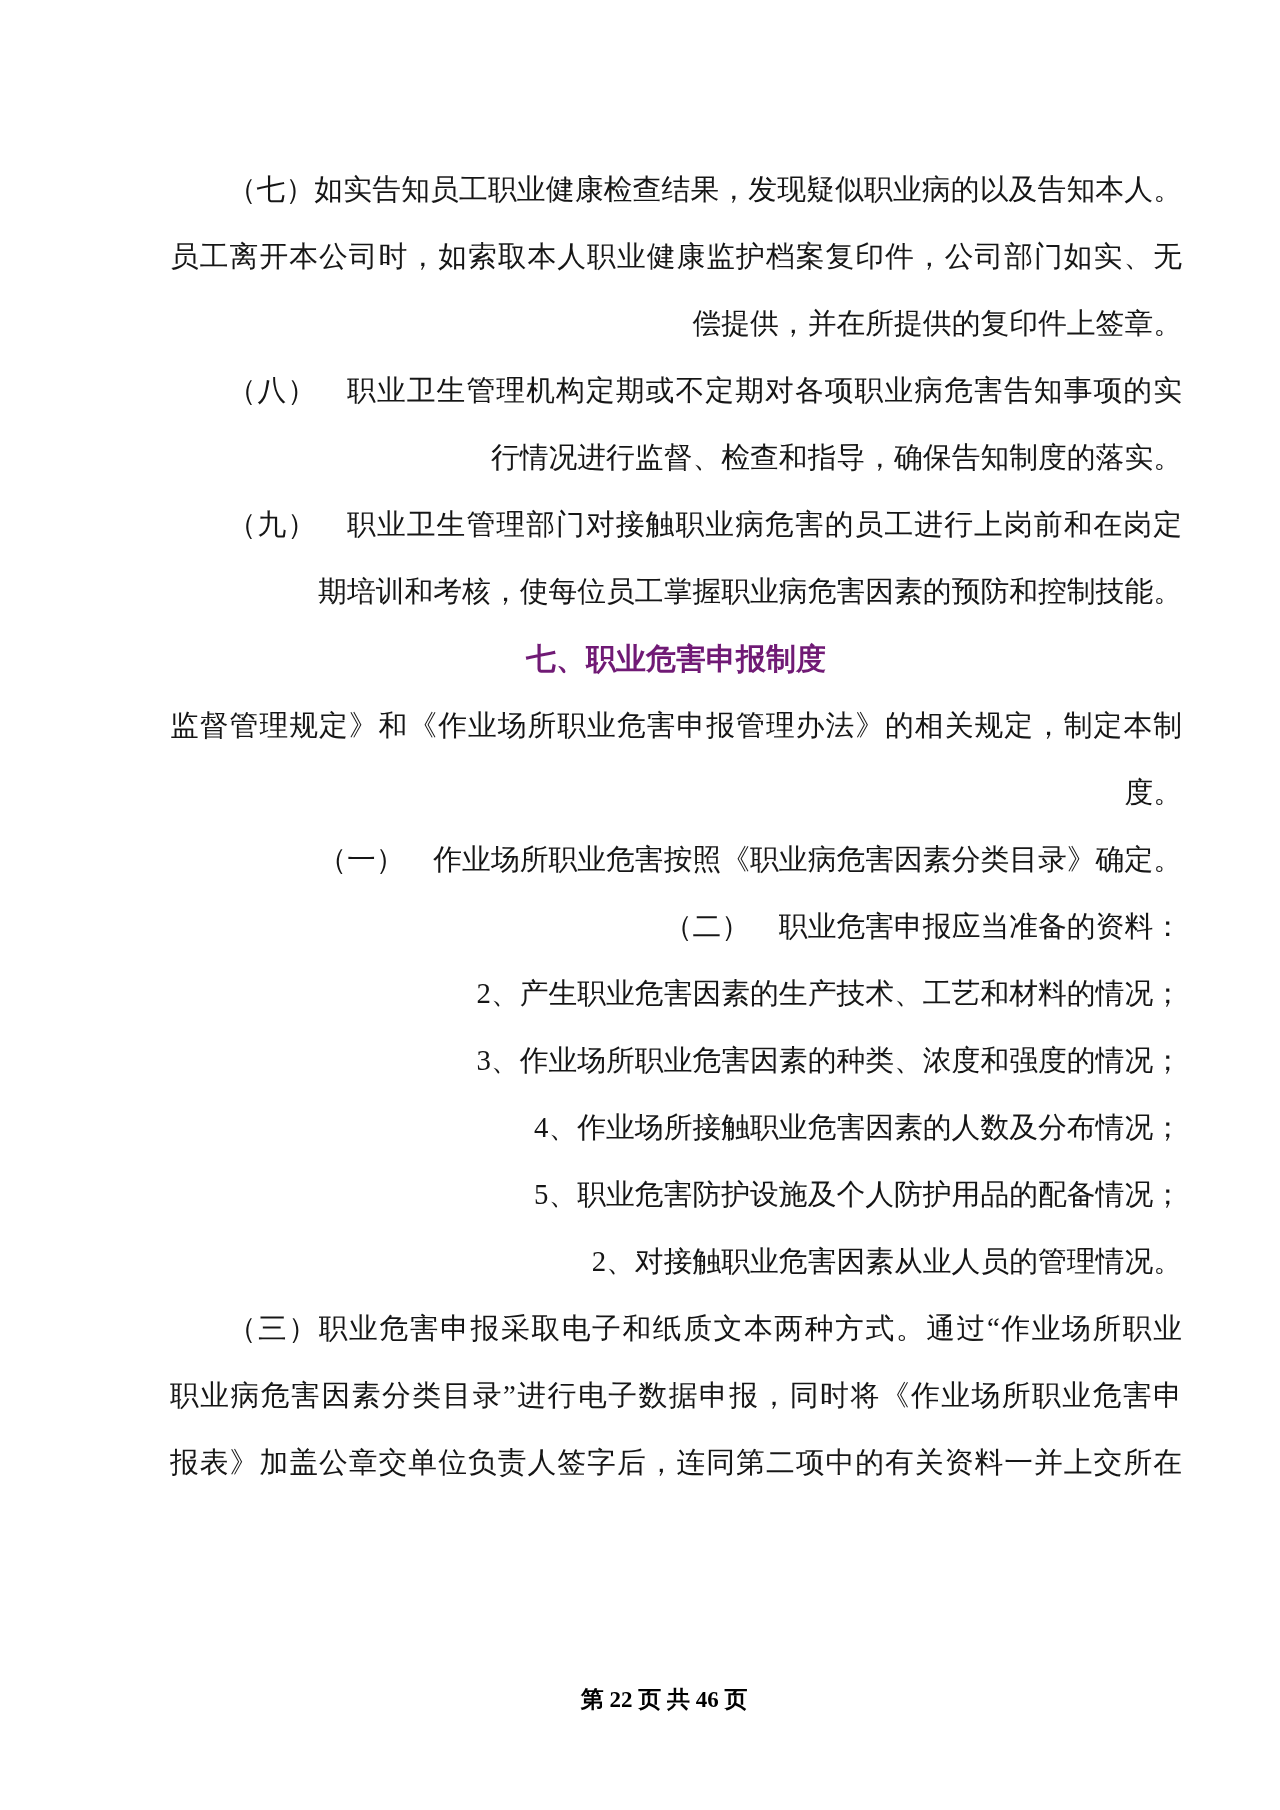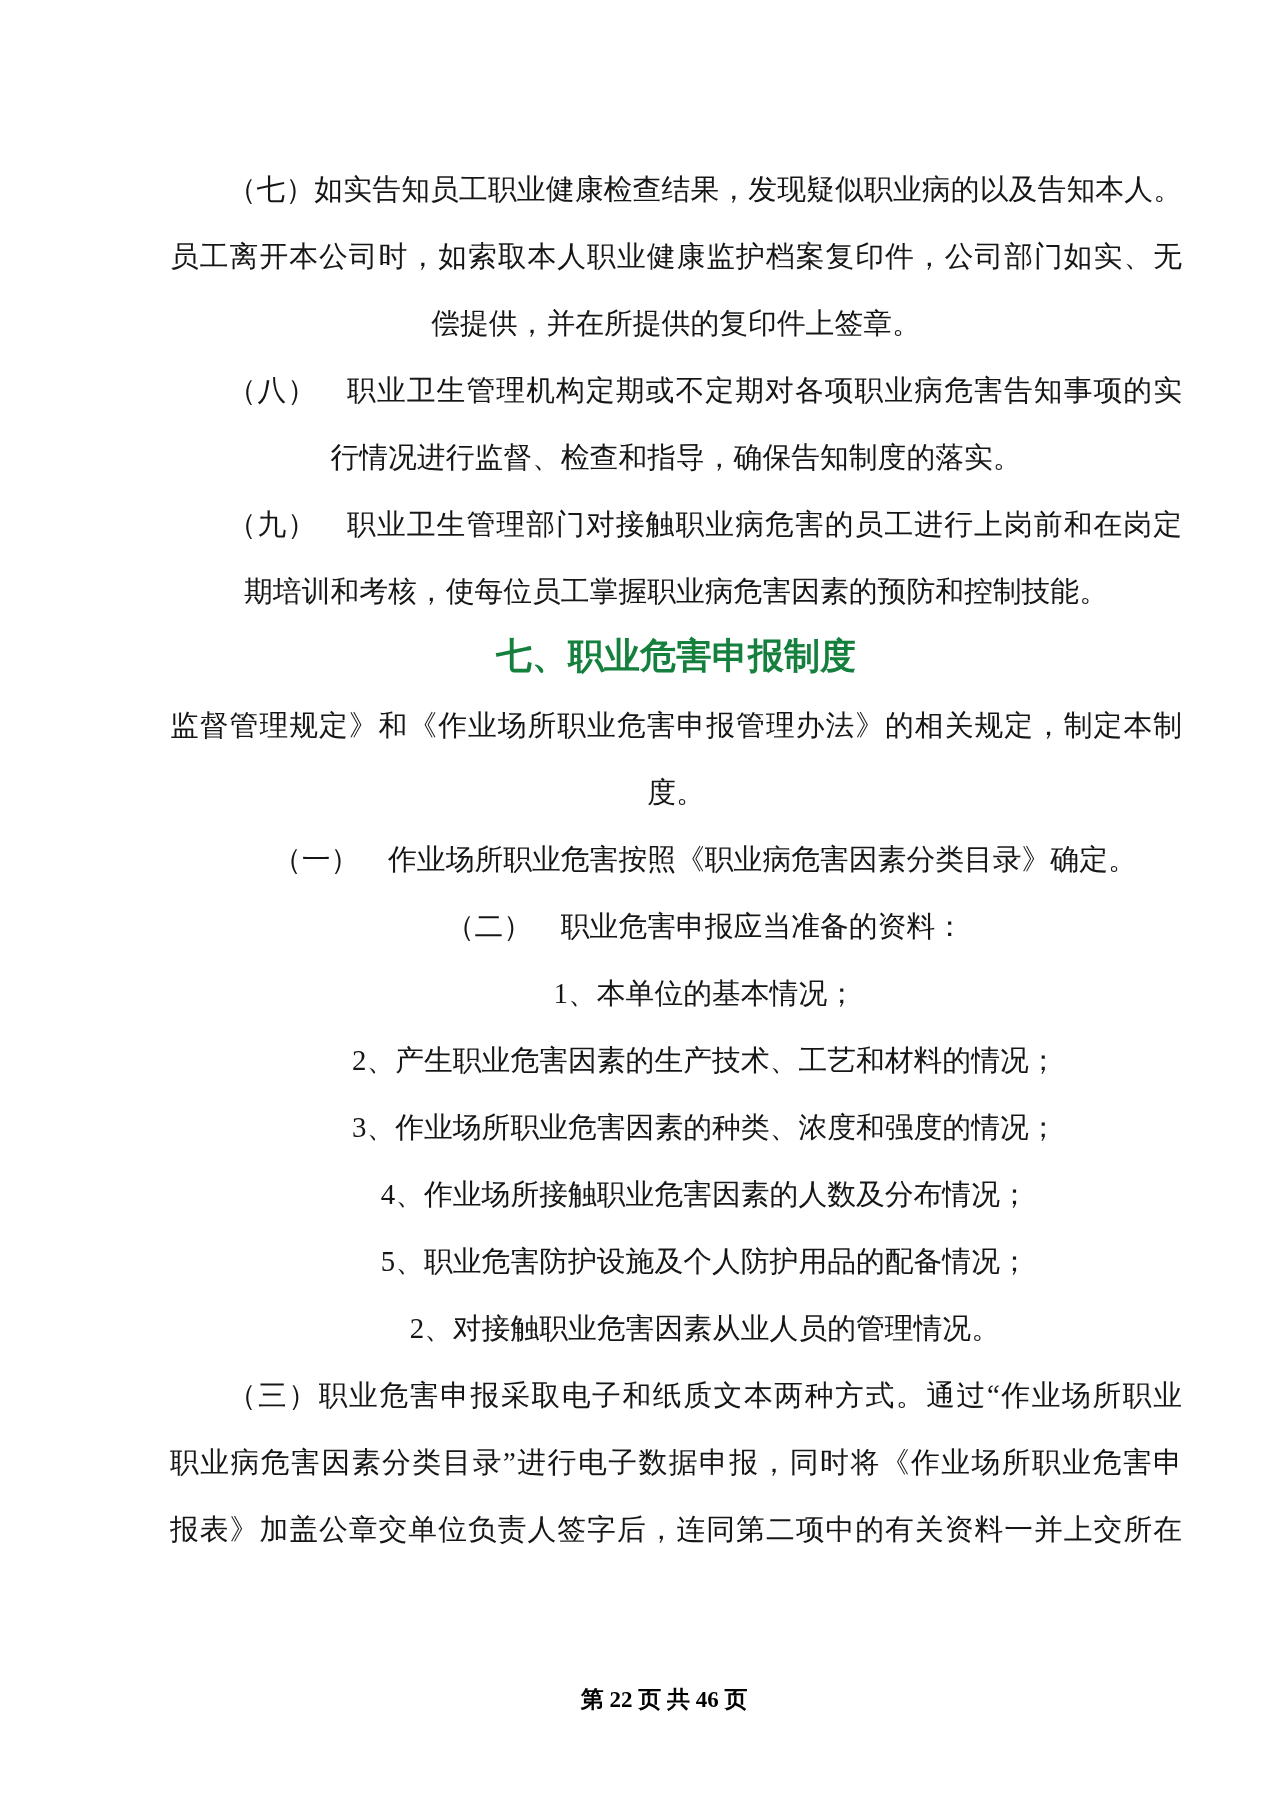--- a/index.html
+++ b/index.html
@@ -18,33 +18,33 @@
     left: 137px;
     top: 156px;
     width: 1012px;
   }
   .ln {
     height: 67px;
     line-height: 67px;
     font-size: 28.8px;
     white-space: nowrap;
     overflow: visible;
-    text-align: center;
+    text-align: right;
   }
   .ln.indent { text-indent: 2em; }
   .ln.jfull  { text-align: justify; text-align-last: justify; }
   .hd {
     height: 67px;
     line-height: 67px;
     margin: 0;
-    font-size: 36px;
+    font-size: 30px;
     font-weight: bold;
     text-align: center;
-    color: #15803d;
-    font-family: Liberation Mono, monospace;
+    color: #701a75;
+    font-family: Liberation Serif, serif;
     white-space: nowrap;
   }
   .footer {
     position: absolute;
     top: 1666px;
     left: 0;
     width: 1166px;
     height: 67px;
     line-height: 67px;
     text-align: center;
@@ -67,21 +67,20 @@
     <div class="ln">行情况进行监督、检查和指导，确保告知制度的落实。</div>
     <div class="ln indent jfull">（九）　职业卫生管理部门对接触职业病危害的员工进行上岗前和在岗定</div>
     <div class="ln">期培训和考核，使每位员工掌握职业病危害因素的预防和控制技能。</div>
 
     <h2 class="hd">七、职业危害申报制度</h2>
 
     <div class="ln jfull">监督管理规定》和《作业场所职业危害申报管理办法》的相关规定，制定本制</div>
     <div class="ln">度。</div>
     <div class="ln indent">（一）　作业场所职业危害按照《职业病危害因素分类目录》确定。</div>
     <div class="ln indent">（二）　职业危害申报应当准备的资料：</div>
-    <div class="ln indent">1、本单位的基本情况；</div>
     <div class="ln indent">2、产生职业危害因素的生产技术、工艺和材料的情况；</div>
     <div class="ln indent">3、作业场所职业危害因素的种类、浓度和强度的情况；</div>
     <div class="ln indent">4、作业场所接触职业危害因素的人数及分布情况；</div>
     <div class="ln indent">5、职业危害防护设施及个人防护用品的配备情况；</div>
     <div class="ln indent">2、对接触职业危害因素从业人员的管理情况。</div>
     <div class="ln indent jfull">（三）职业危害申报采取电子和纸质文本两种方式。通过“作业场所职业</div>
     <div class="ln jfull">职业病危害因素分类目录”进行电子数据申报，同时将《作业场所职业危害申</div>
     <div class="ln jfull">报表》加盖公章交单位负责人签字后，连同第二项中的有关资料一并上交所在</div>
   </div>
 

